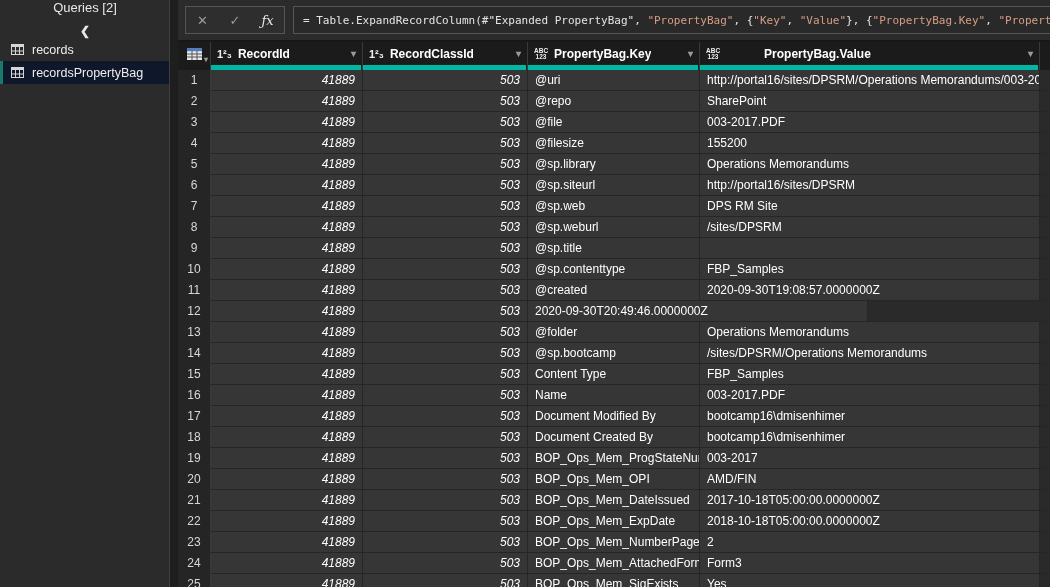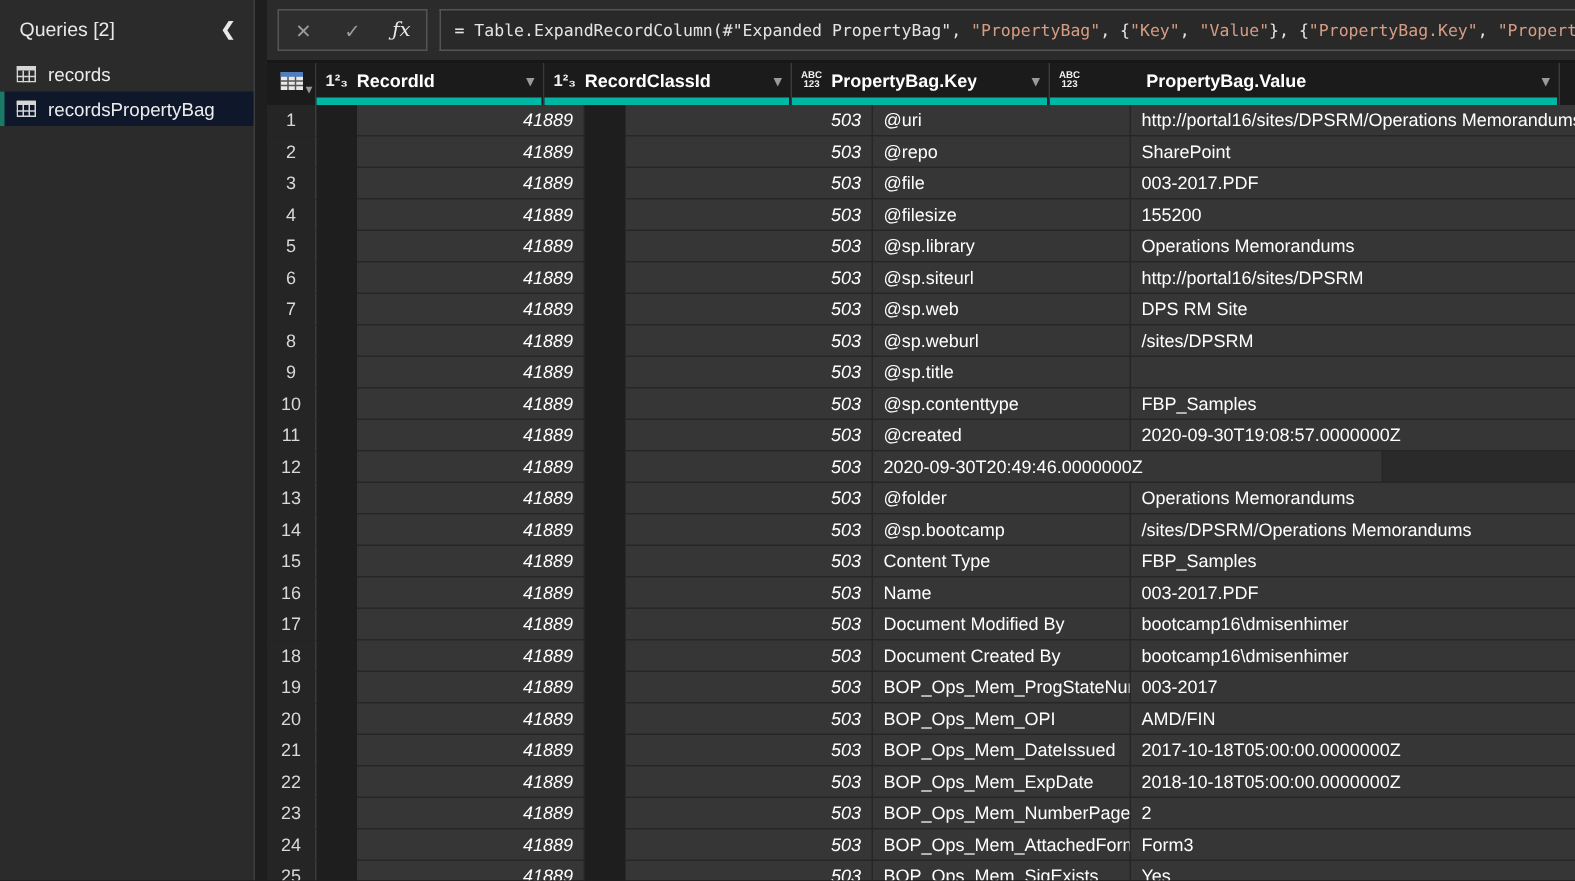--- a/index.html
+++ b/index.html
@@ -4,21 +4,21 @@
 <style>
   * { margin:0; padding:0; box-sizing:border-box; }
   html,body { width:1050px; height:587px; overflow:hidden; background:#1e1e1e;
               font-family:"Liberation Sans", sans-serif; }
   .app { position:relative; width:1050px; height:587px; }
 
   
   .sidebar { position:absolute; left:0; top:0; width:170px; height:587px;
              background:#2b2b2b; border-right:1px solid #3e3e3e; }
   .sidebar-header { height:38px; display:flex; align-items:center;
-                    padding:0 12px 0 13px; color:#e8e8e8; font-size:13px; }
+                    padding:0 12px 0 13px; color:#e8e8e8; font-size:13px;flex-direction:column; }
   .sidebar-title { flex:1; }
   .collapse-btn { color:#e8e8e8; font-size:12px; font-weight:bold; cursor:pointer; }
   .q-item { height:23px; display:flex; align-items:center; gap:8px;
             padding-left:11px; color:#ededed; font-size:12.5px; position:relative;
             cursor:pointer;text-align:center; }
   .q-item .sel-bar { position:absolute; left:0; top:0; bottom:0; width:3px;
                      background:#1a7a66; display:none; }
   .q-item.selected { background:#0f172a; }
   .q-item.selected .sel-bar { display:block; }
   .q-item svg { flex:0 0 auto; }
@@ -68,21 +68,21 @@
   .w-c2  { width:165px; flex:0 0 auto; }
   .w-c3  { width:172px; flex:0 0 auto; }
   .w-c4  { width:340px; flex:0 0 auto;gap:44px; }
 
   .tbody .trow { display:flex; height:21px; }
   .cell { border-right:1px solid #262626; border-bottom:1px solid #262626;
           background:#363636; color:#fff; display:flex; align-items:center;
           padding:0 7px; white-space:nowrap; overflow:hidden; cursor:default; }
   .gut { background:#252525; color:#d8d8d8; justify-content:center; padding:0;
          border-right:1px solid #3a3a3a; }
-  .numcell { justify-content:flex-end; font-style:italic;margin-left:27px; }
+  .numcell { justify-content:flex-end; font-style:italic; }
   .fillcell { flex:1; background:#2a2a2a; border-right:none; }
 </style>
 </head>
 <body>
 
 <div class="app">
 
   <div class="sidebar">
     <div class="sidebar-header">
       <span class="sidebar-title">Queries [2]</span>

